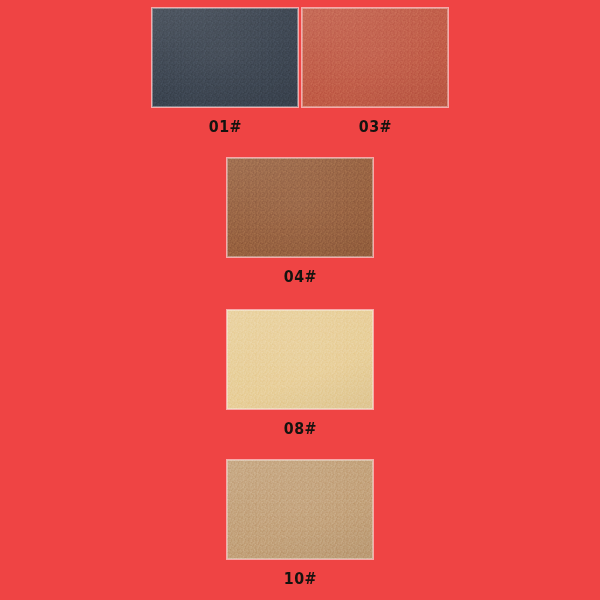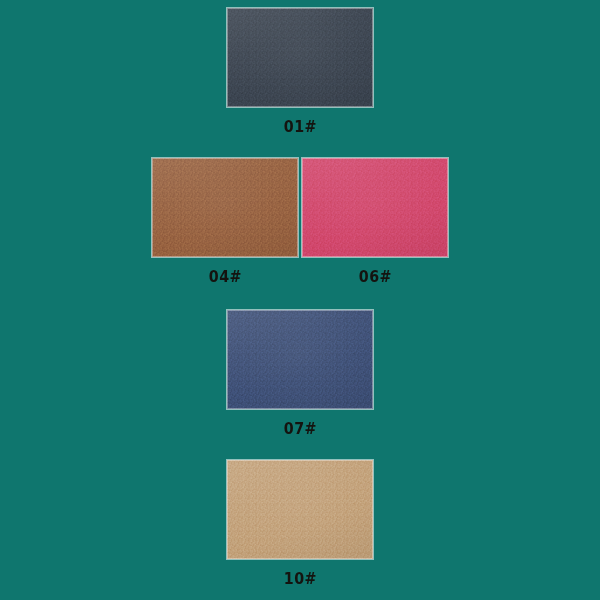--- a/index.html
+++ b/index.html
@@ -119,66 +119,66 @@
     color: #14130f;
     font-family: "DejaVu Sans", "Liberation Sans", sans-serif;
     text-align: center;
     line-height: 1;
     transform: scaleX(0.95);
   }
 </style>
 </head>
 <body>
 
-<div id="board" style="background: #0f766e;">
+<div id="board" style="background: #ef4444;">
 
   <div class="row row-1">
     <div class="cell">
       <div class="swatch" style="background-color: rgb(58, 67, 79);">
         <div class="grain"></div>
         <div class="sheen"></div>
         <div class="rim"></div>
       </div>
       <div class="caption" style="color: rgb(20, 19, 15);">01#</div>
     </div>
 
 
+    <div class="cell">
+      <div class="swatch" style="background-color: rgb(192, 90, 69);">
+        <div class="grain"></div>
+        <div class="sheen"></div>
+        <div class="rim"></div>
+      </div>
+      <div class="caption" style="color: rgb(20, 19, 15);">03#</div>
+    </div>
   </div>
 
   <div class="row row-2">
     <div class="cell">
       <div class="swatch" style="background-color: rgb(150, 96, 62);">
         <div class="grain"></div>
         <div class="sheen"></div>
         <div class="rim"></div>
       </div>
       <div class="caption" style="color: rgb(20, 19, 15);">04#</div>
     </div>
 
 
+  </div>
+
+  <div class="row row-3">
+
     <div class="cell">
-      <div class="swatch" style="background-color: rgb(209, 69, 106);">
+      <div class="swatch" style="background-color: rgb(232, 206, 152);">
         <div class="grain"></div>
         <div class="sheen"></div>
         <div class="rim"></div>
       </div>
-      <div class="caption" style="color: rgb(20, 19, 15);">06#</div>
+      <div class="caption" style="color: rgb(20, 19, 15);">08#</div>
     </div>
-  </div>
-
-  <div class="row row-3">
-    <div class="cell">
-      <div class="swatch" style="background-color: rgb(60, 78, 117);">
-        <div class="grain"></div>
-        <div class="sheen"></div>
-        <div class="rim"></div>
-      </div>
-      <div class="caption" style="color: rgb(20, 19, 15);">07#</div>
-    </div>
-
 
   </div>
 
   <div class="row row-4">
     <div class="cell">
       <div class="swatch" style="background-color: rgb(194, 160, 120);">
         <div class="grain"></div>
         <div class="sheen"></div>
         <div class="rim"></div>
       </div>

